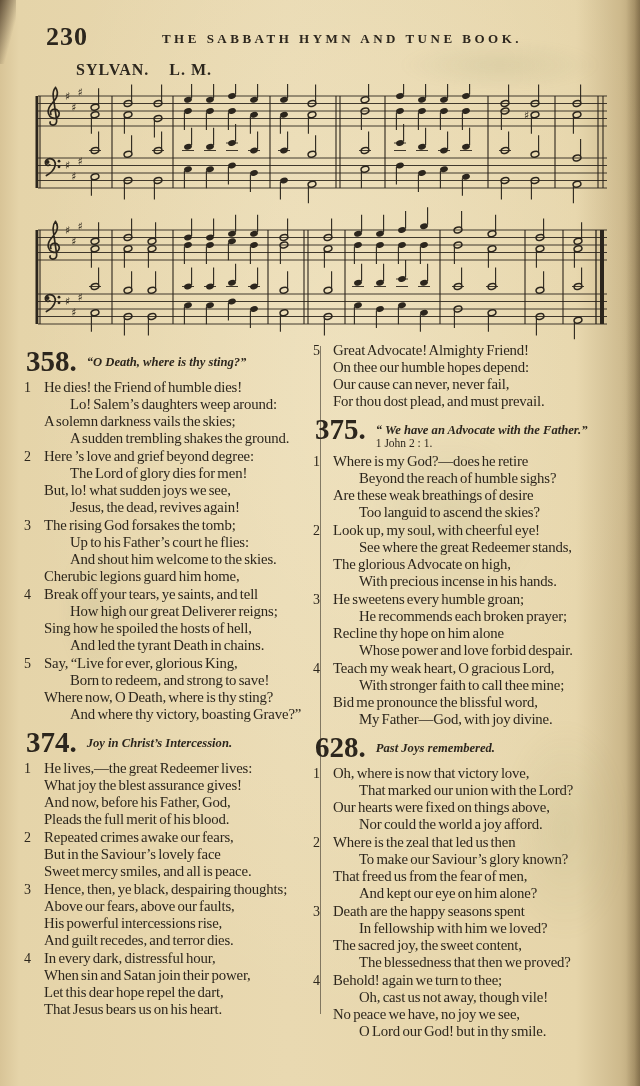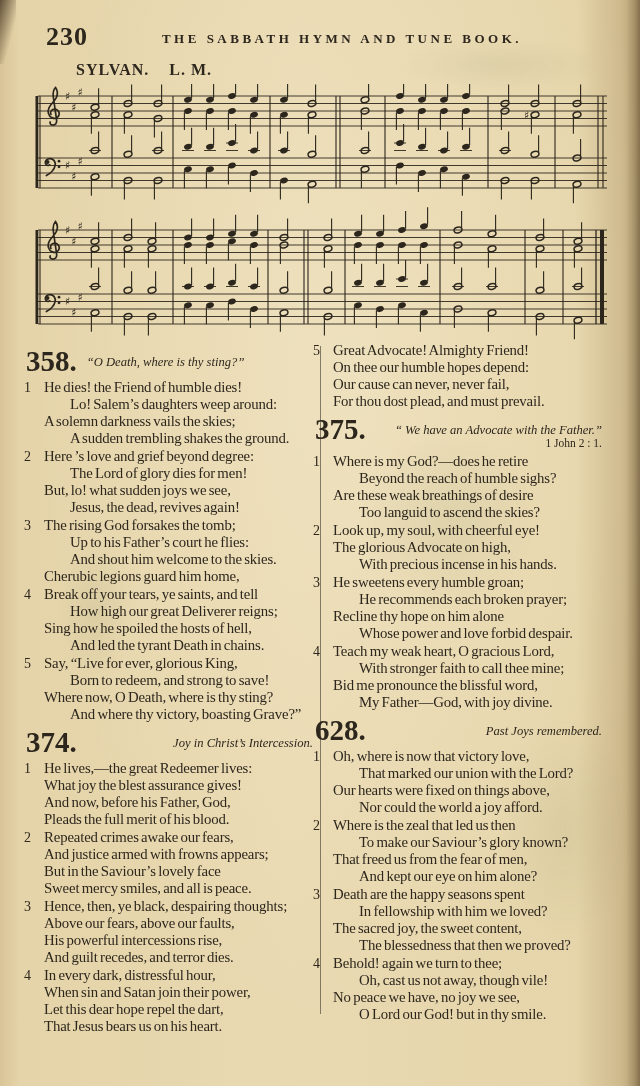--- a/index.html
+++ b/index.html
@@ -22,22 +22,22 @@
        font-size:13px;font-weight:bold;letter-spacing:3.5px;}
   .tune-line{position:absolute;top:61px;left:76px;font-size:16px;font-weight:bold;letter-spacing:1px;}
   .tune-line .meter{margin-left:20px;}
   #music-wrap{position:absolute;top:84px;left:0;width:640px;height:262px;}
   .col-divider{position:absolute;left:320px;top:346px;height:668px;width:1px;
        background:var(--ink);opacity:.55;}
   .columns{position:absolute;top:342px;left:24px;width:596px;display:flex;}
   .col{width:289px;}
   .hymn-head{display:flex;align-items:flex-start;margin:6px 0 4px 2px;}
   .hymn-num{font-size:29px;font-weight:bold;line-height:27px;margin-right:10px;flex:none;}
-  .hymn-cit-wrap{flex:1;text-align:right;padding-top:7px;}
-  .hymn-cit{font-style:italic;font-weight:normal;font-size:12.6px;line-height:14px;}
+  .hymn-cit-wrap{flex:1;text-align:left;padding-top:7px;}
+  .hymn-cit{font-style:italic;font-weight:bold;font-size:12.6px;line-height:14px;}
   .hymn-ref{font-size:11.5px;line-height:12px;}
   .verse{display:flex;margin:0 0 1px 0;}
   .vnum{flex:none;width:20px;font-size:14px;padding-top:1px;}
   .vlines{flex:1;}
   .vline{margin:0;font-size:14.8px;line-height:17px;white-space:nowrap;
        letter-spacing:-0.15px;word-spacing:-1.2px;}
   .vline.ind{padding-left:26px;}
 </style>
 </head>
 <body>
@@ -496,21 +496,20 @@
             <p class="vline">He lives,—the great Redeemer lives:</p>
             <p class="vline">What joy the blest assurance gives!</p>
             <p class="vline">And now, before his Father, God,</p>
             <p class="vline">Pleads the full merit of his blood.</p>
           </div>
         </div>
         <div class="verse">
           <span class="vnum">2</span>
           <div class="vlines">
             <p class="vline">Repeated crimes awake our fears,</p>
-            <p class="vline">And justice armed with frowns appears;</p>
             <p class="vline">But in the Saviour’s lovely face</p>
             <p class="vline">Sweet mercy smiles, and all is peace.</p>
           </div>
         </div>
         <div class="verse">
           <span class="vnum">3</span>
           <div class="vlines">
             <p class="vline">Hence, then, ye black, despairing thoughts;</p>
             <p class="vline">Above our fears, above our faults,</p>
             <p class="vline">His powerful intercessions rise,</p>
@@ -550,20 +549,21 @@
             <p class="vline">Where is my God?—does he retire</p>
             <p class="vline ind">Beyond the reach of humble sighs?</p>
             <p class="vline">Are these weak breathings of desire</p>
             <p class="vline ind">Too languid to ascend the skies?</p>
           </div>
         </div>
         <div class="verse">
           <span class="vnum">2</span>
           <div class="vlines">
             <p class="vline">Look up, my soul, with cheerful eye!</p>
+            <p class="vline ind">See where the great Redeemer stands,</p>
             <p class="vline">The glorious Advocate on high,</p>
             <p class="vline ind">With precious incense in his hands.</p>
           </div>
         </div>
         <div class="verse">
           <span class="vnum">3</span>
           <div class="vlines">
             <p class="vline">He sweetens every humble groan;</p>
             <p class="vline ind">He recommends each broken prayer;</p>
             <p class="vline">Recline thy hope on him alone</p>

